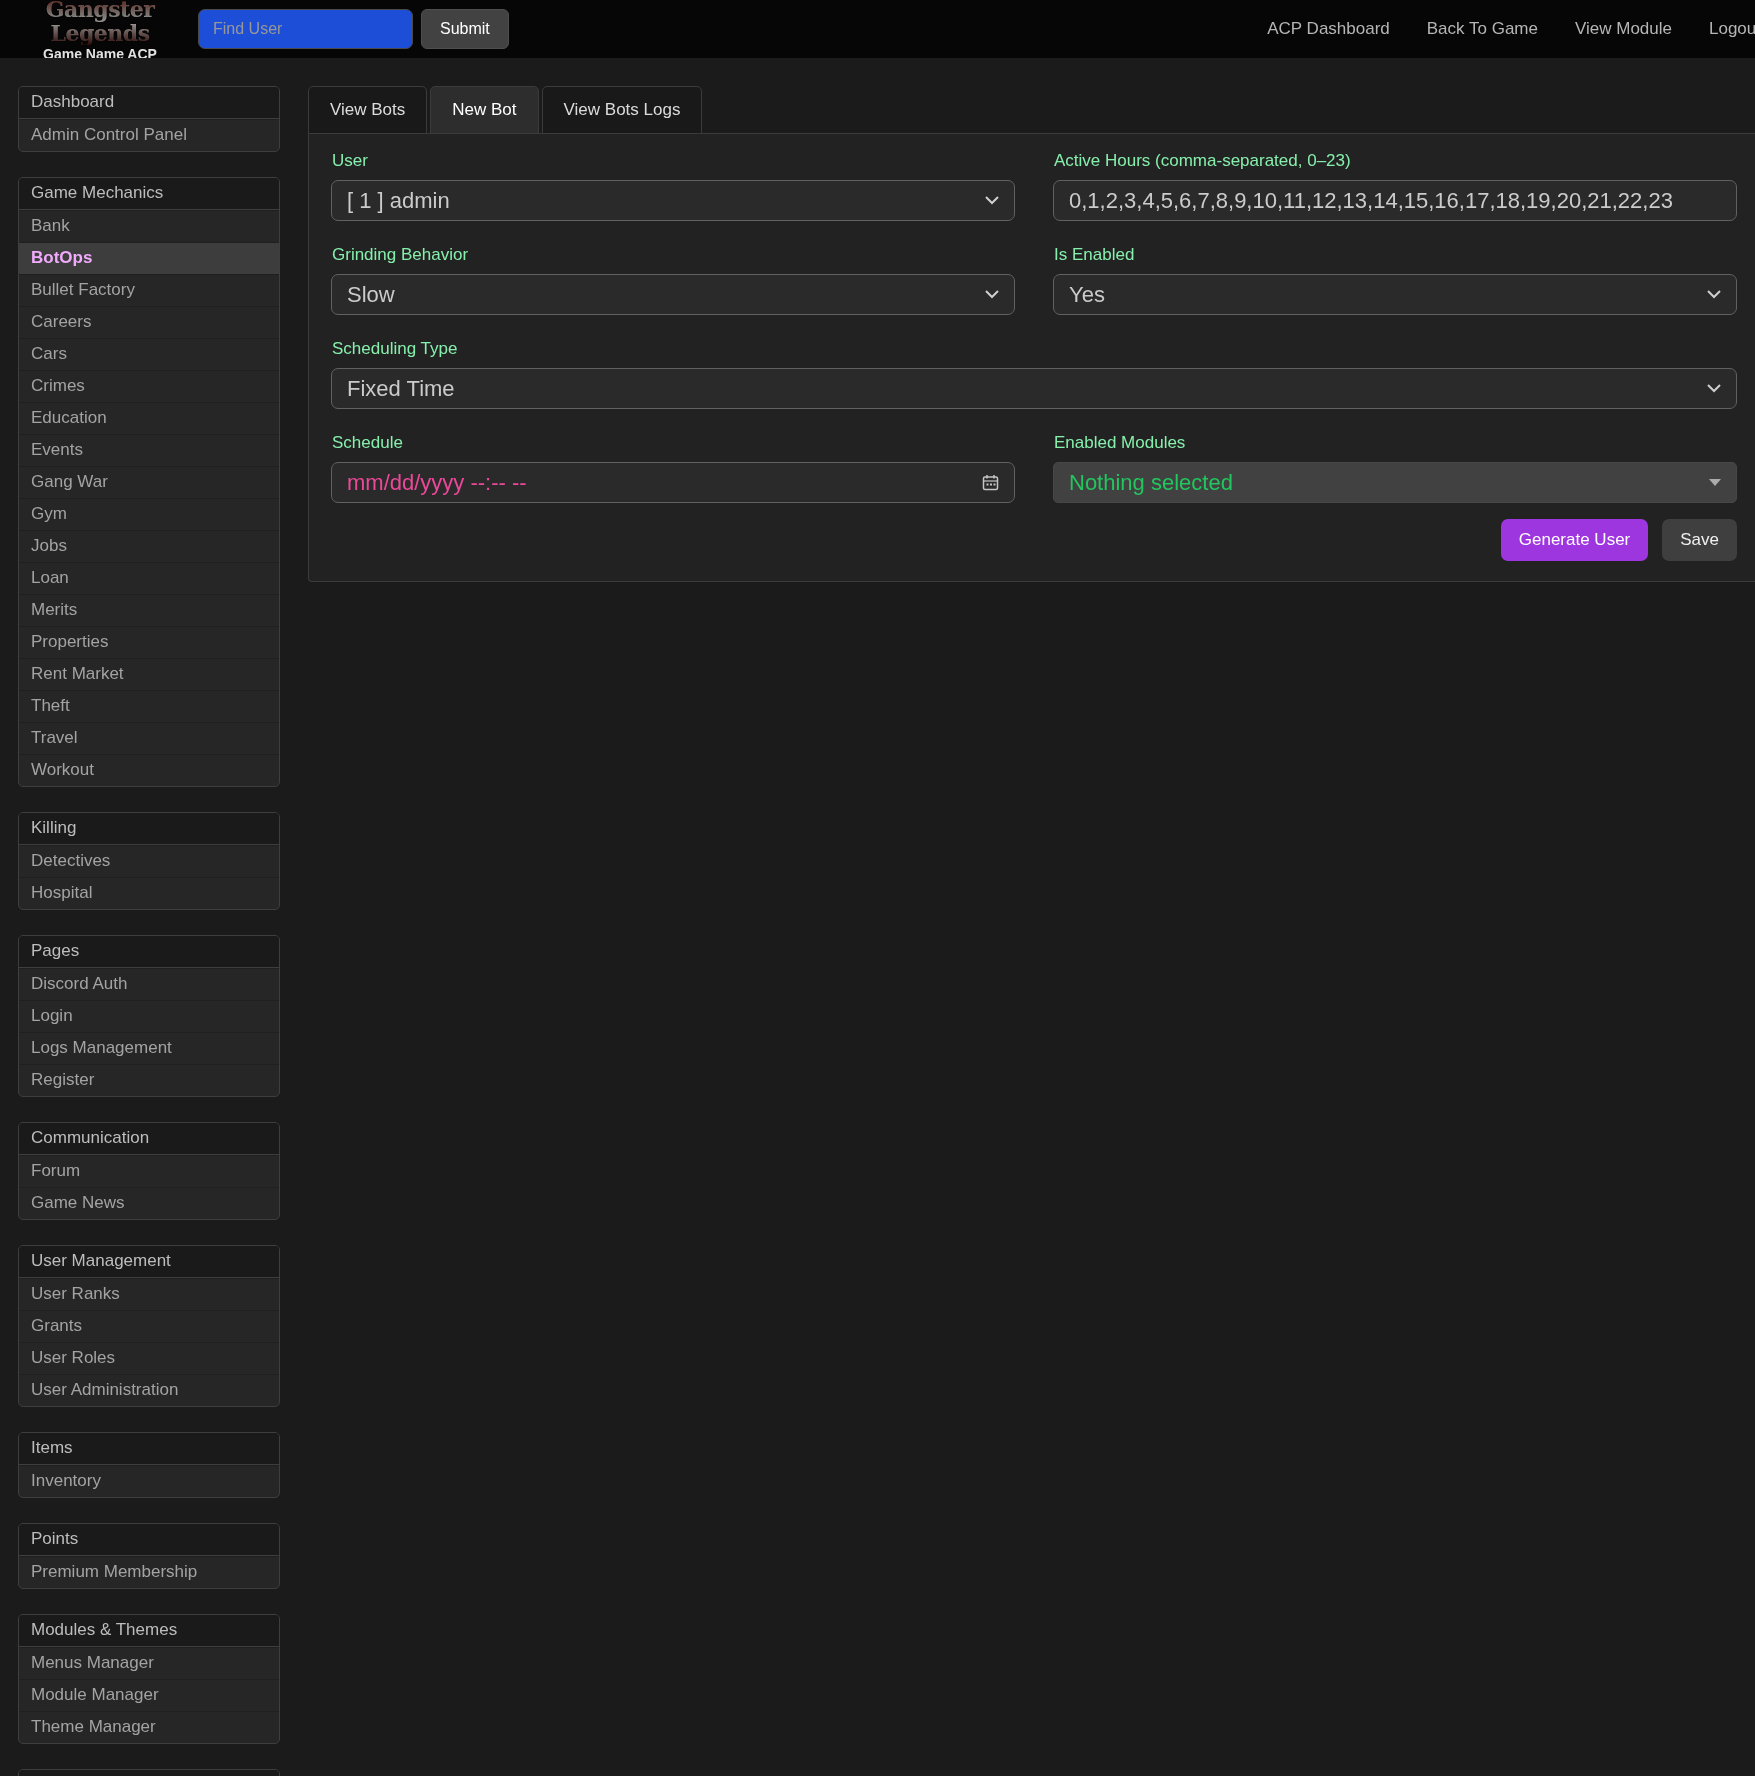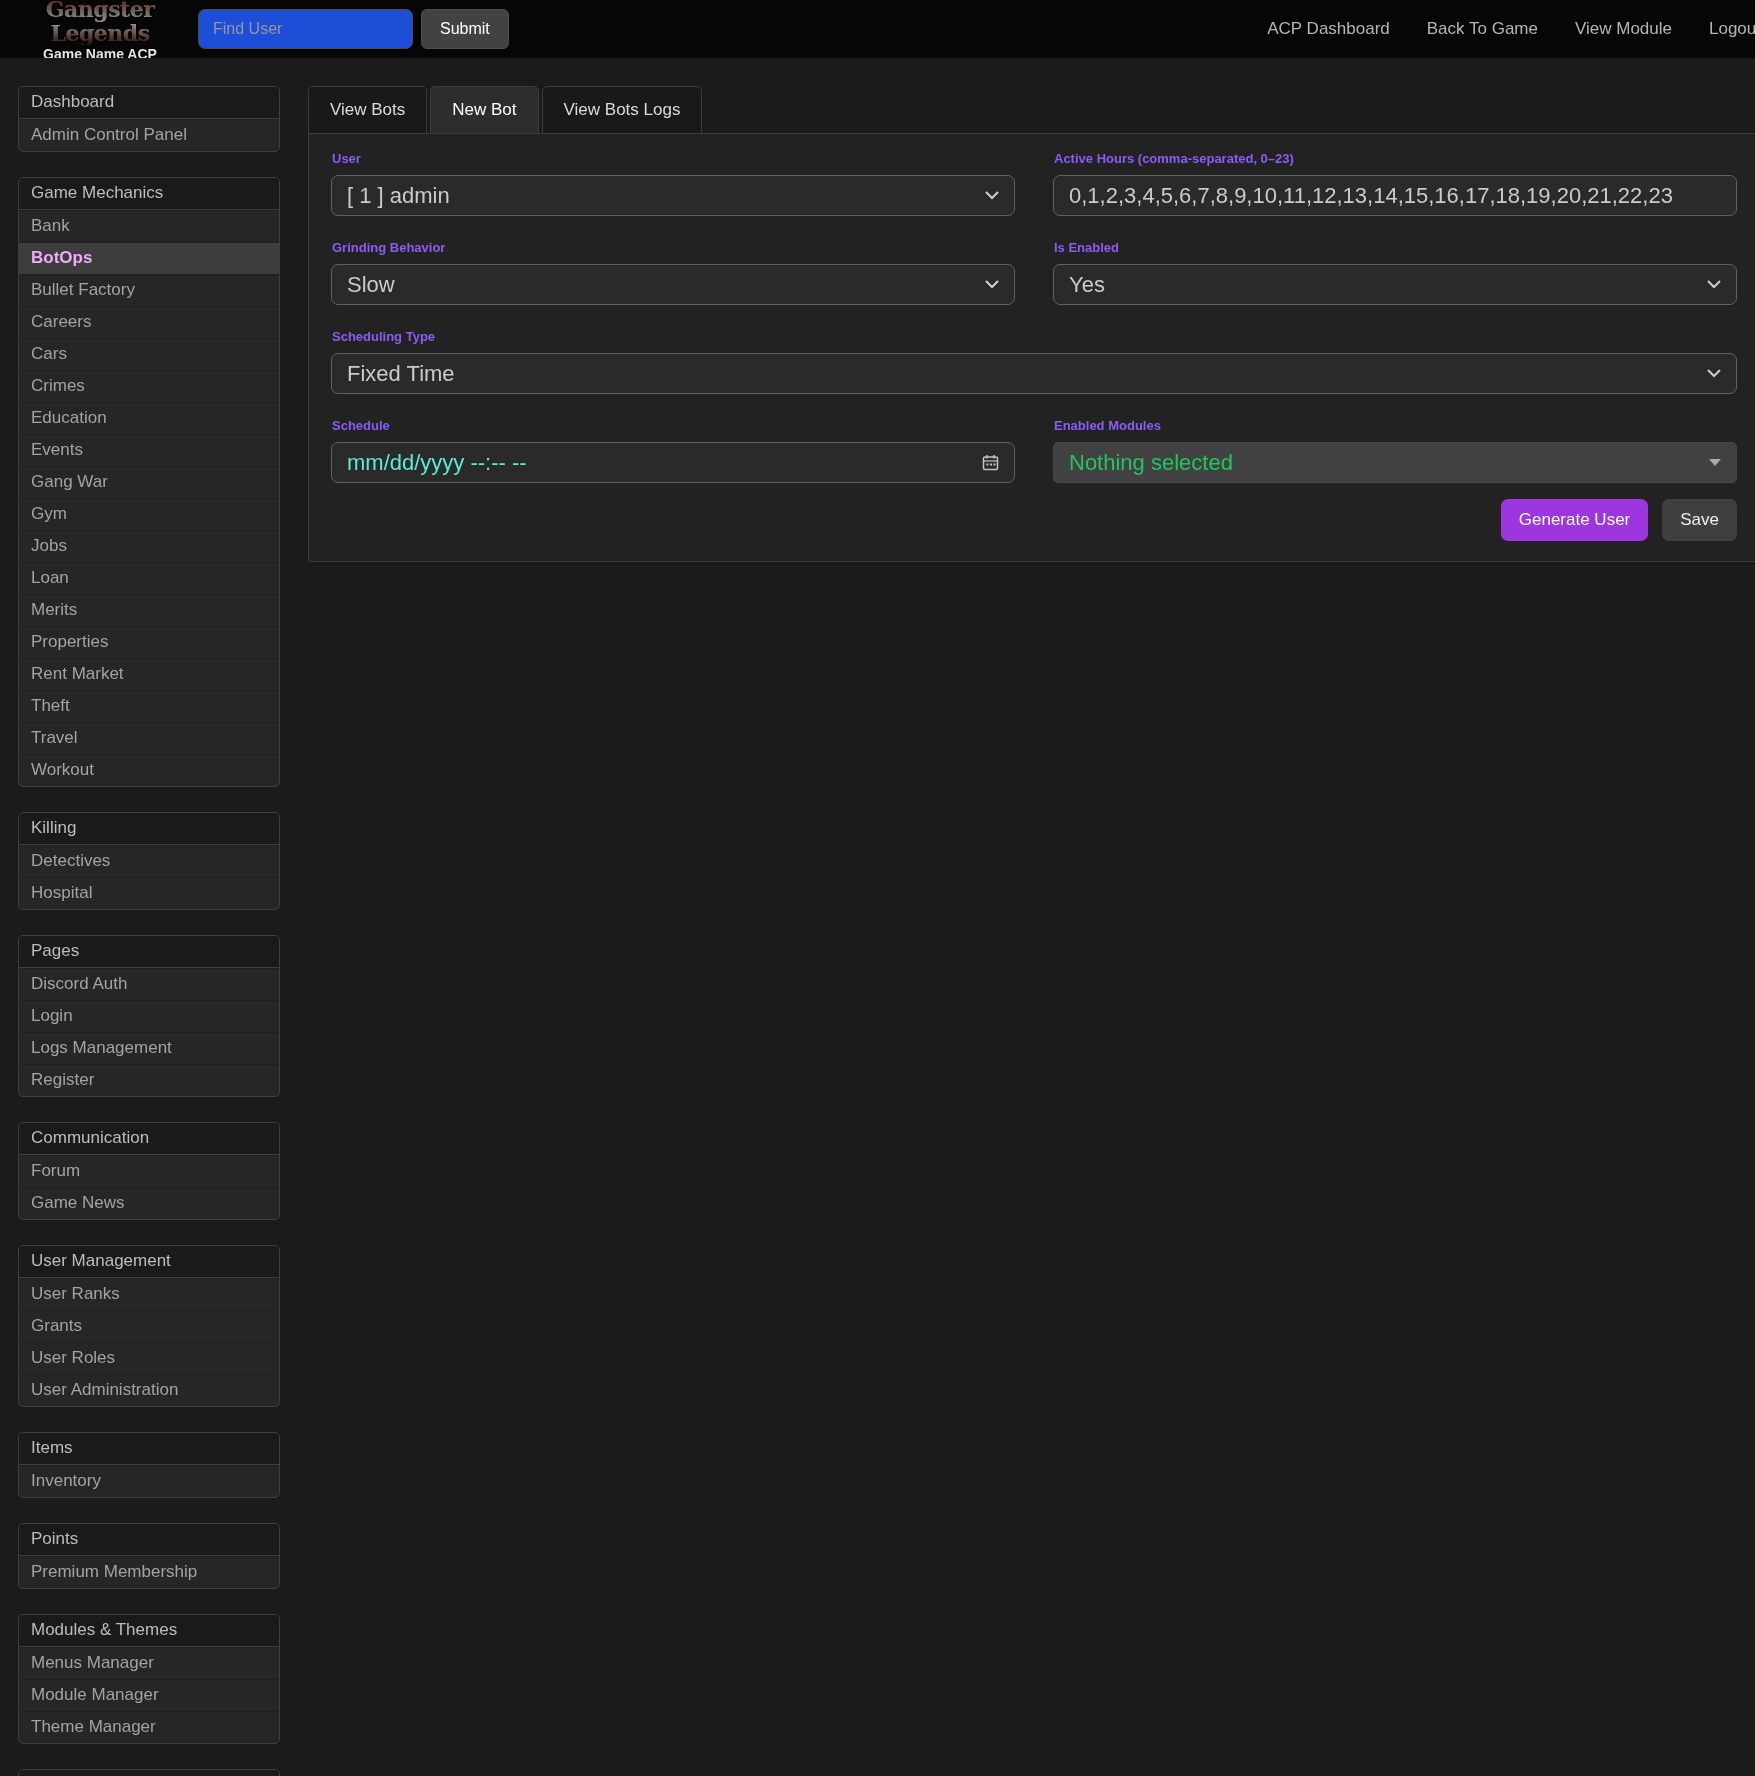--- a/index.html
+++ b/index.html
@@ -74,27 +74,27 @@
 
   .card {
     background: #222222; border: 1px solid #3b3b3b; border-right: none;
     border-radius: 0 0 0 4px; position: relative; z-index: 1;
     padding: 17px 18px 20px 22px;
   }
   .form-grid { display: grid; grid-template-columns: 1fr 1fr; column-gap: 38px; }
   .field { margin-top: 24px; }
   .field.first { margin-top: 0; }
   .field.full { grid-column: 1 / -1; }
-  .field-label { font-weight: 700; color: #8b5cf6; font-size: 13px; margin: 0 0 9px 1px; }
+  .field-label { font-weight: 400; color: #86efac; font-size: 17px; margin: 0 0 9px 1px; }
   .control {
     height: 41px; background: #2a2a2a; border: 1px solid #616161; border-radius: 7px;
     display: flex; align-items: center; justify-content: space-between;
     padding: 0 15px; color: #cbcbcb; font-size: 22px; cursor: pointer;
   }
-  .control .muted { color: #5eead4; }
+  .control .muted { color: #ec4899; }
   .control.multiselect {
     background: #414141; border: 1px solid #474747; border-radius: 5px; color: #22c55e;
   }
   .chev { flex: none; margin-left: 10px; }
   .caret {
     flex: none; width: 0; height: 0; margin-left: 10px;
     border-left: 6px solid transparent; border-right: 6px solid transparent;
     border-top: 7px solid #ababab;
   }
   .cal-icon { flex: none; margin-left: 10px; }

